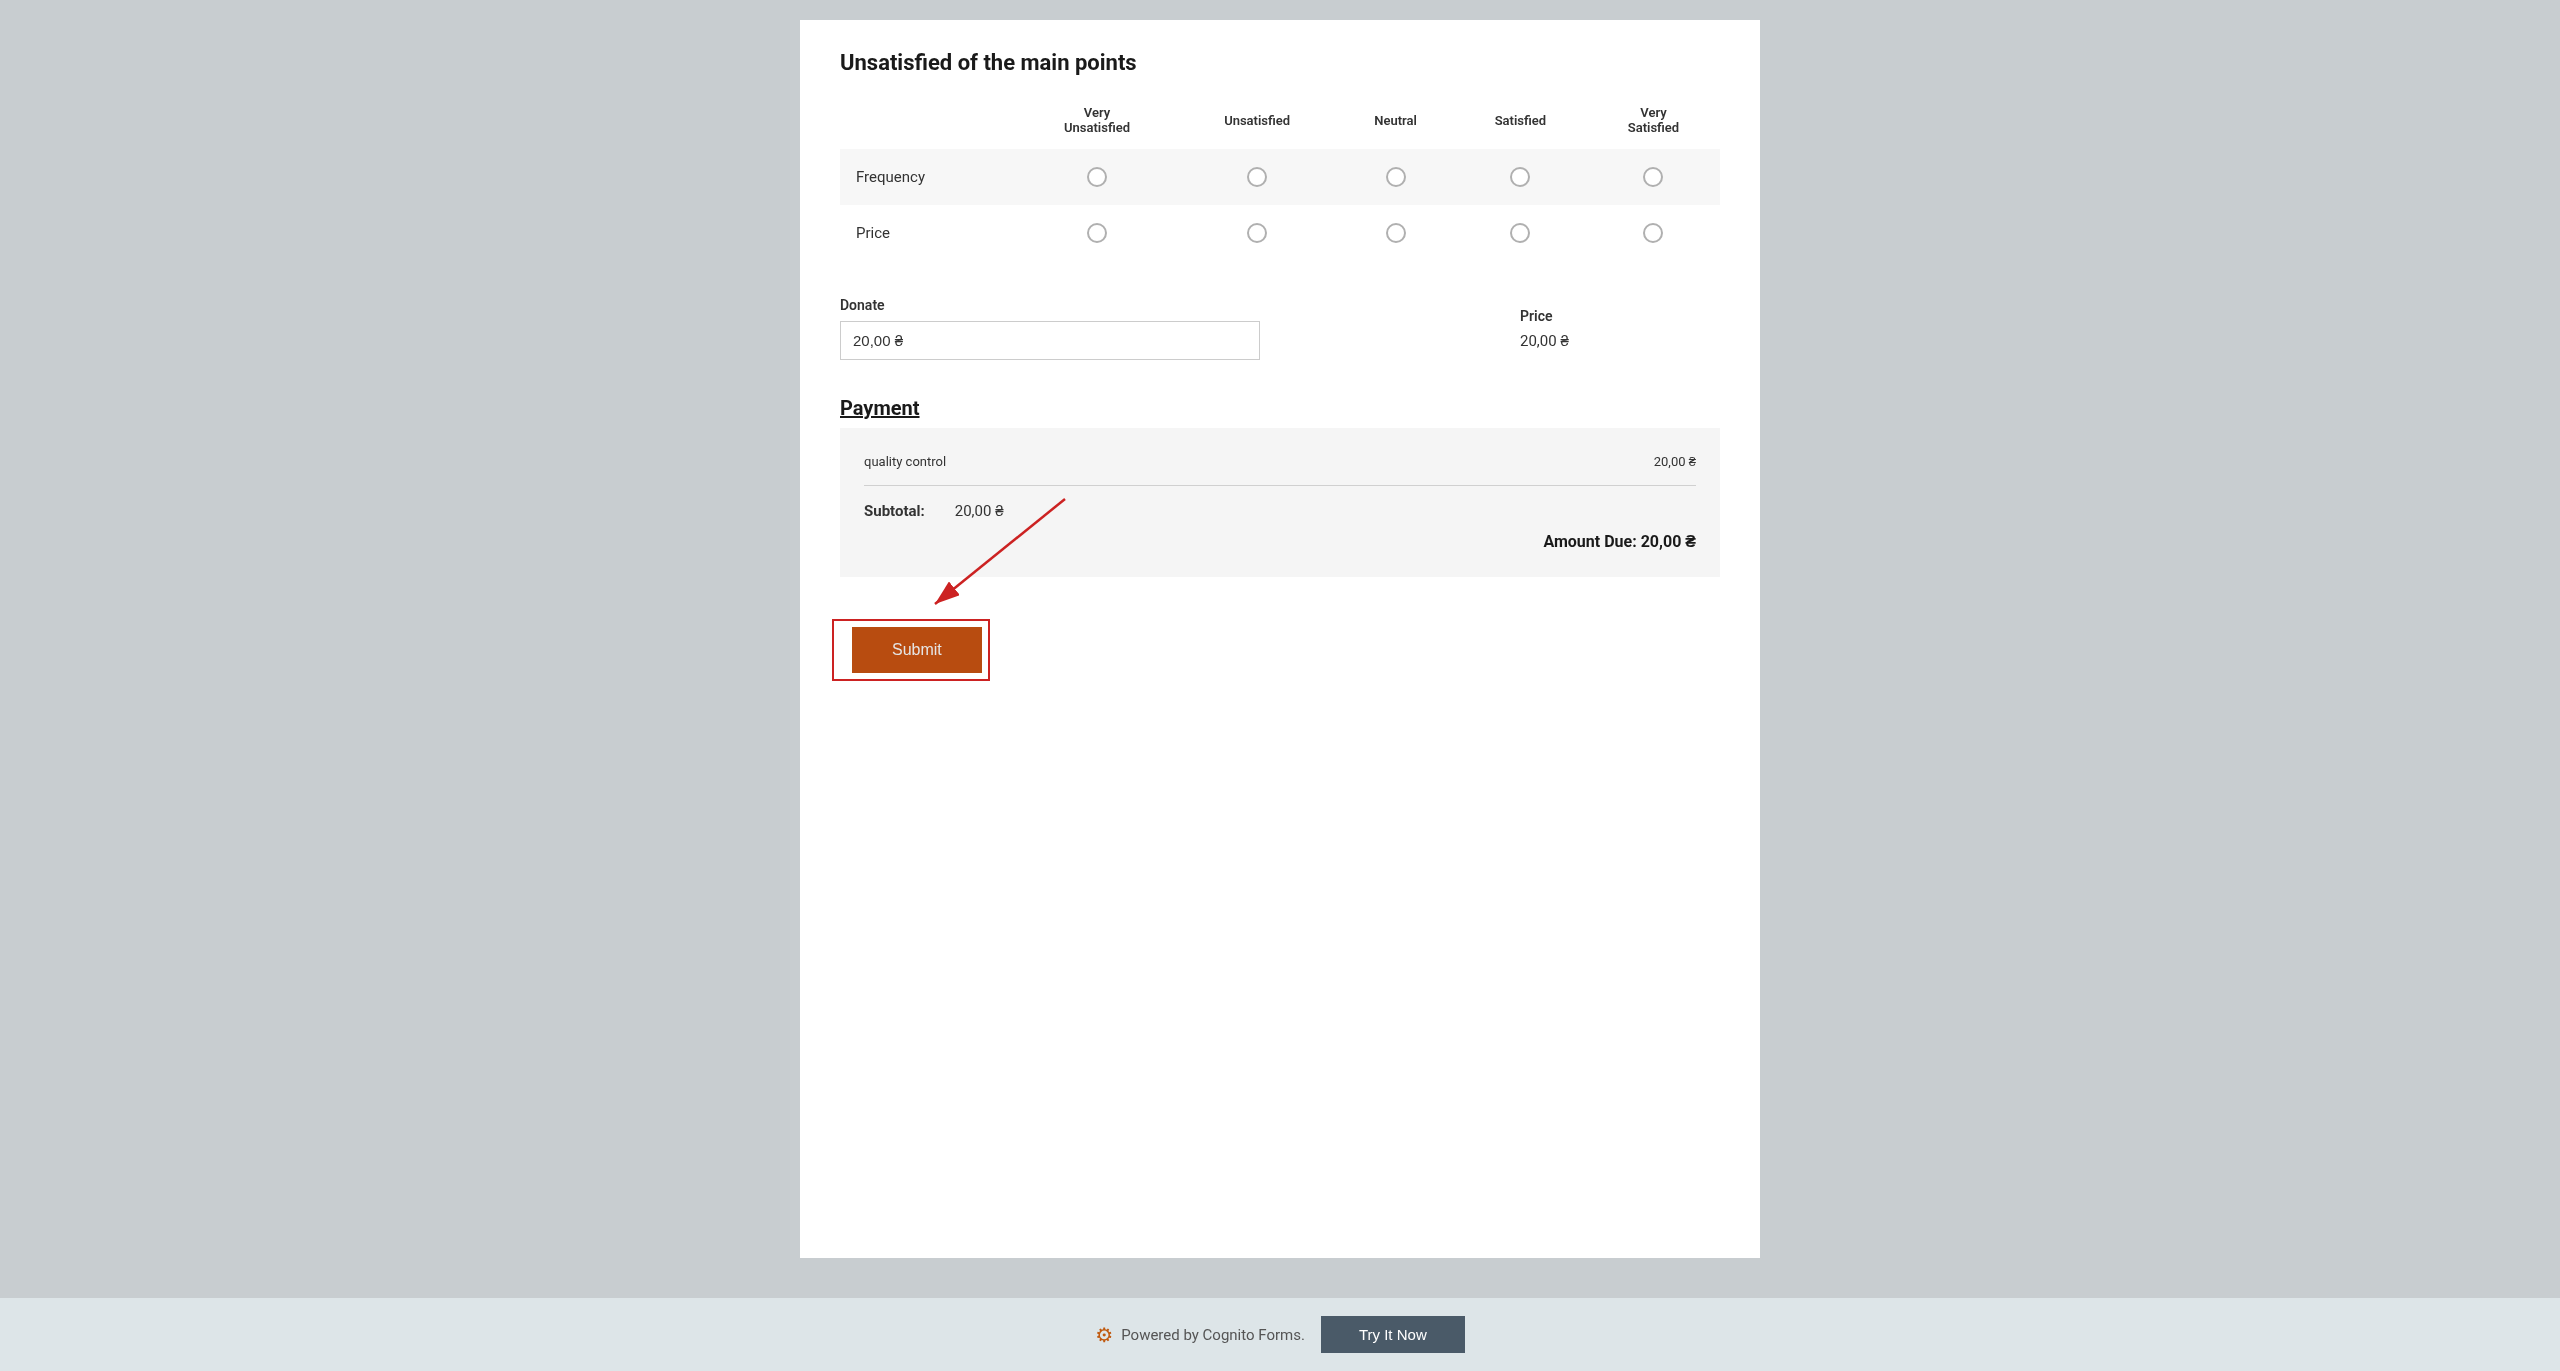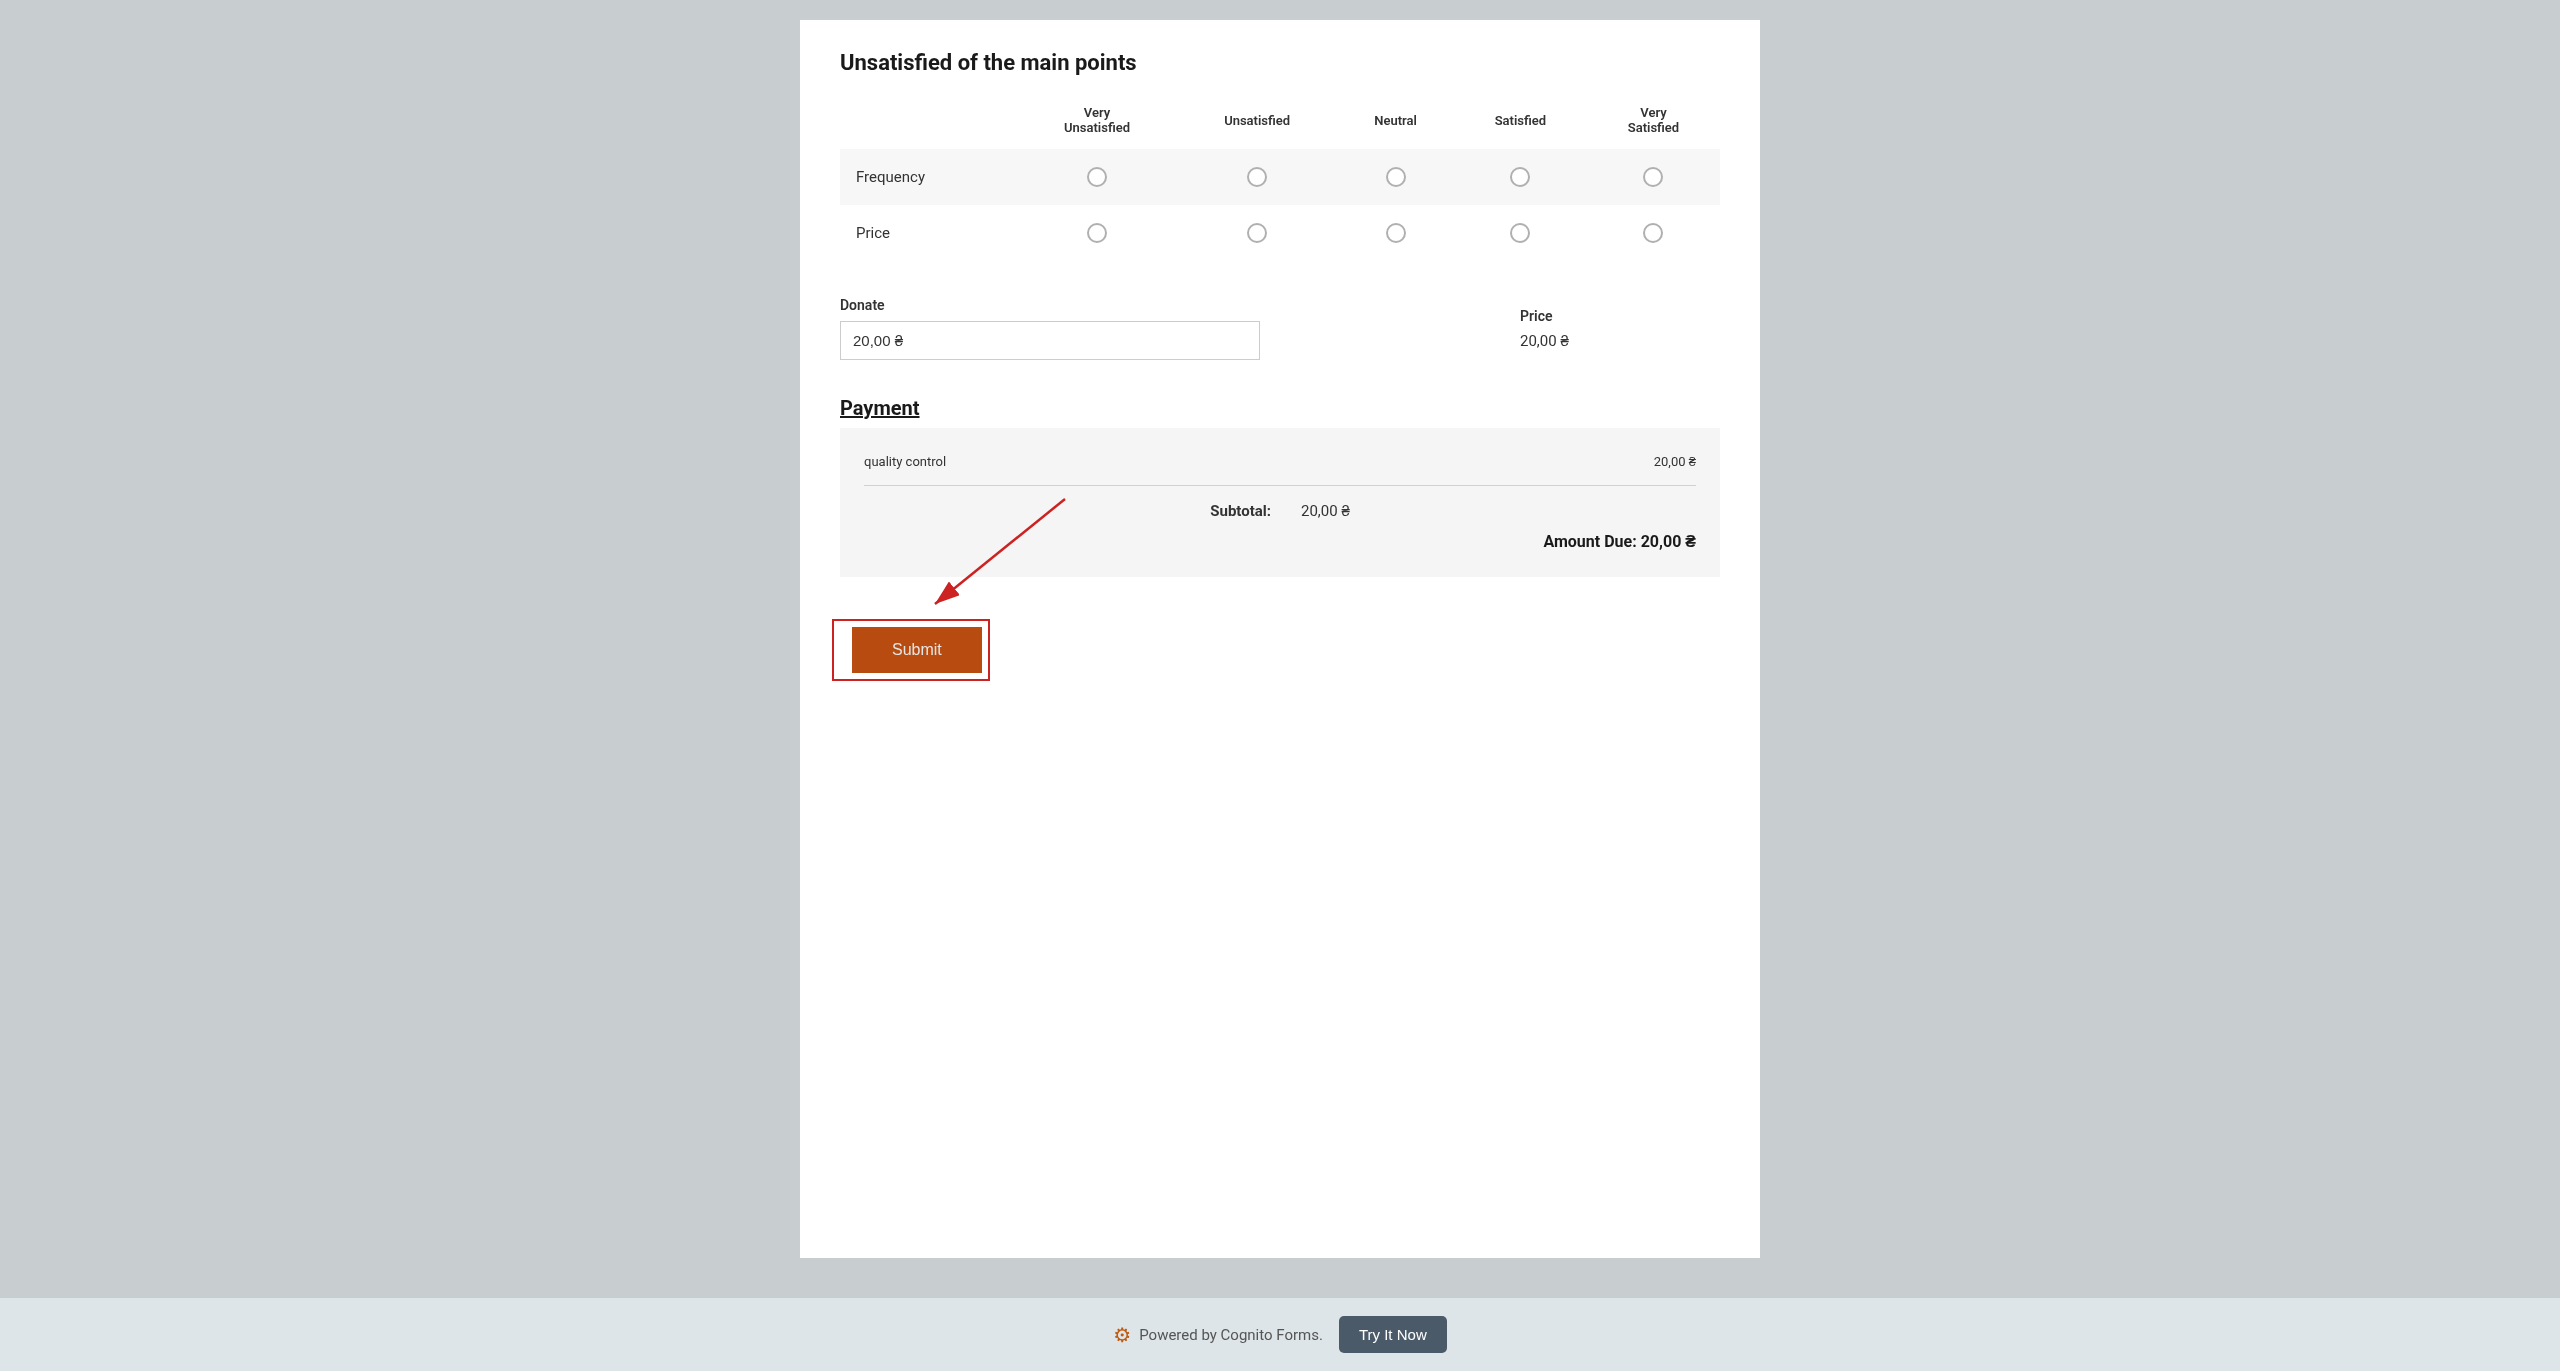--- a/index.html
+++ b/index.html
@@ -144,21 +144,21 @@
     .payment-row .item-amount {
       color: #333;
     }
     .payment-divider {
       border: none;
       border-top: 1px solid #d0d0d0;
       margin: 10px 0;
     }
     .payment-subtotal {
       display: flex;
-      justify-content: center;
+      justify-content: flex-start;
       gap: 30px;
       font-size: 15px;
       padding: 6px 0;
     }
     .payment-subtotal .label {
       font-weight: 700;
       color: #333;
     }
     .payment-subtotal .value {
       color: #333;
@@ -219,25 +219,25 @@
       color: #555;
     }
     .footer-gear-icon {
       color: #c05a10;
       font-size: 20px;
     }
     .btn-try-now {
       background: #4a5a68;
       color: #fff;
       border: none;
-      padding: 10px 20px;
+      padding: 10px 38px;
       font-size: 15px;
       font-weight: 500;
       cursor: pointer;
-      border-radius: 5px;
+      border-radius: 0;
     }
   </style>
 </head>
 <body>
 
 <div class="page-wrapper">
   <div class="form-container">
 
     
     <h2 class="section-title">Unsatisfied of the main points</h2>

